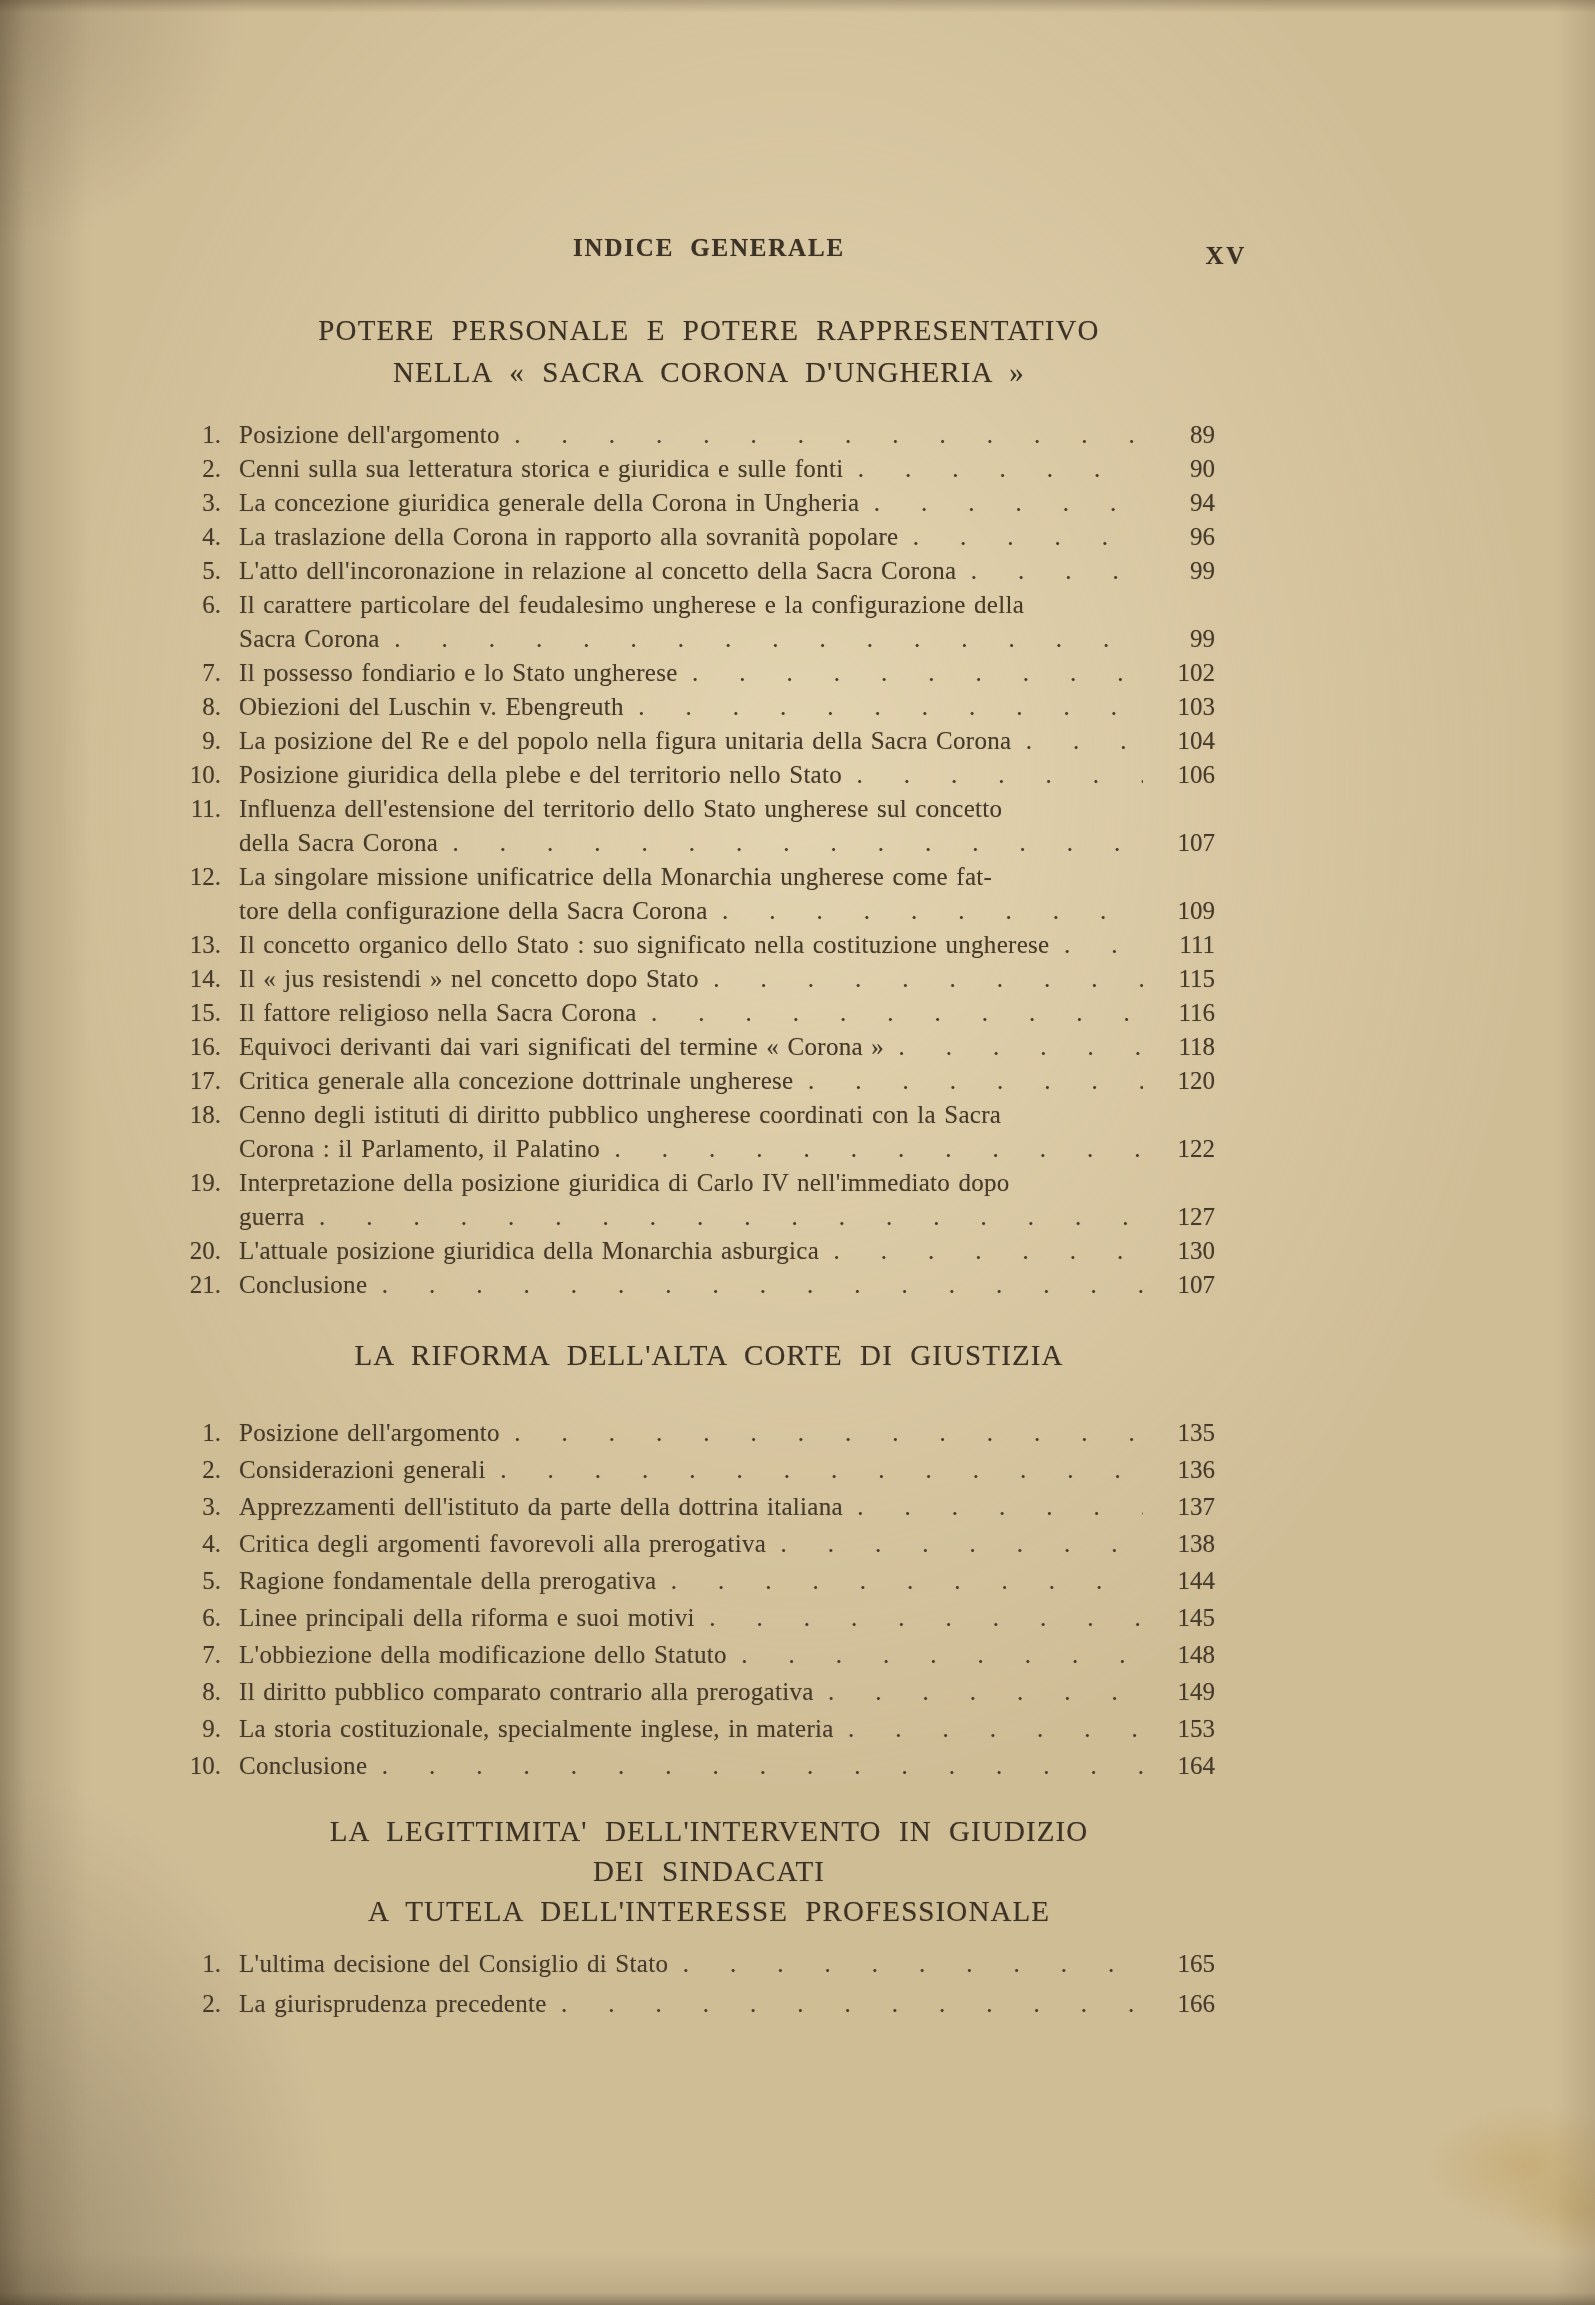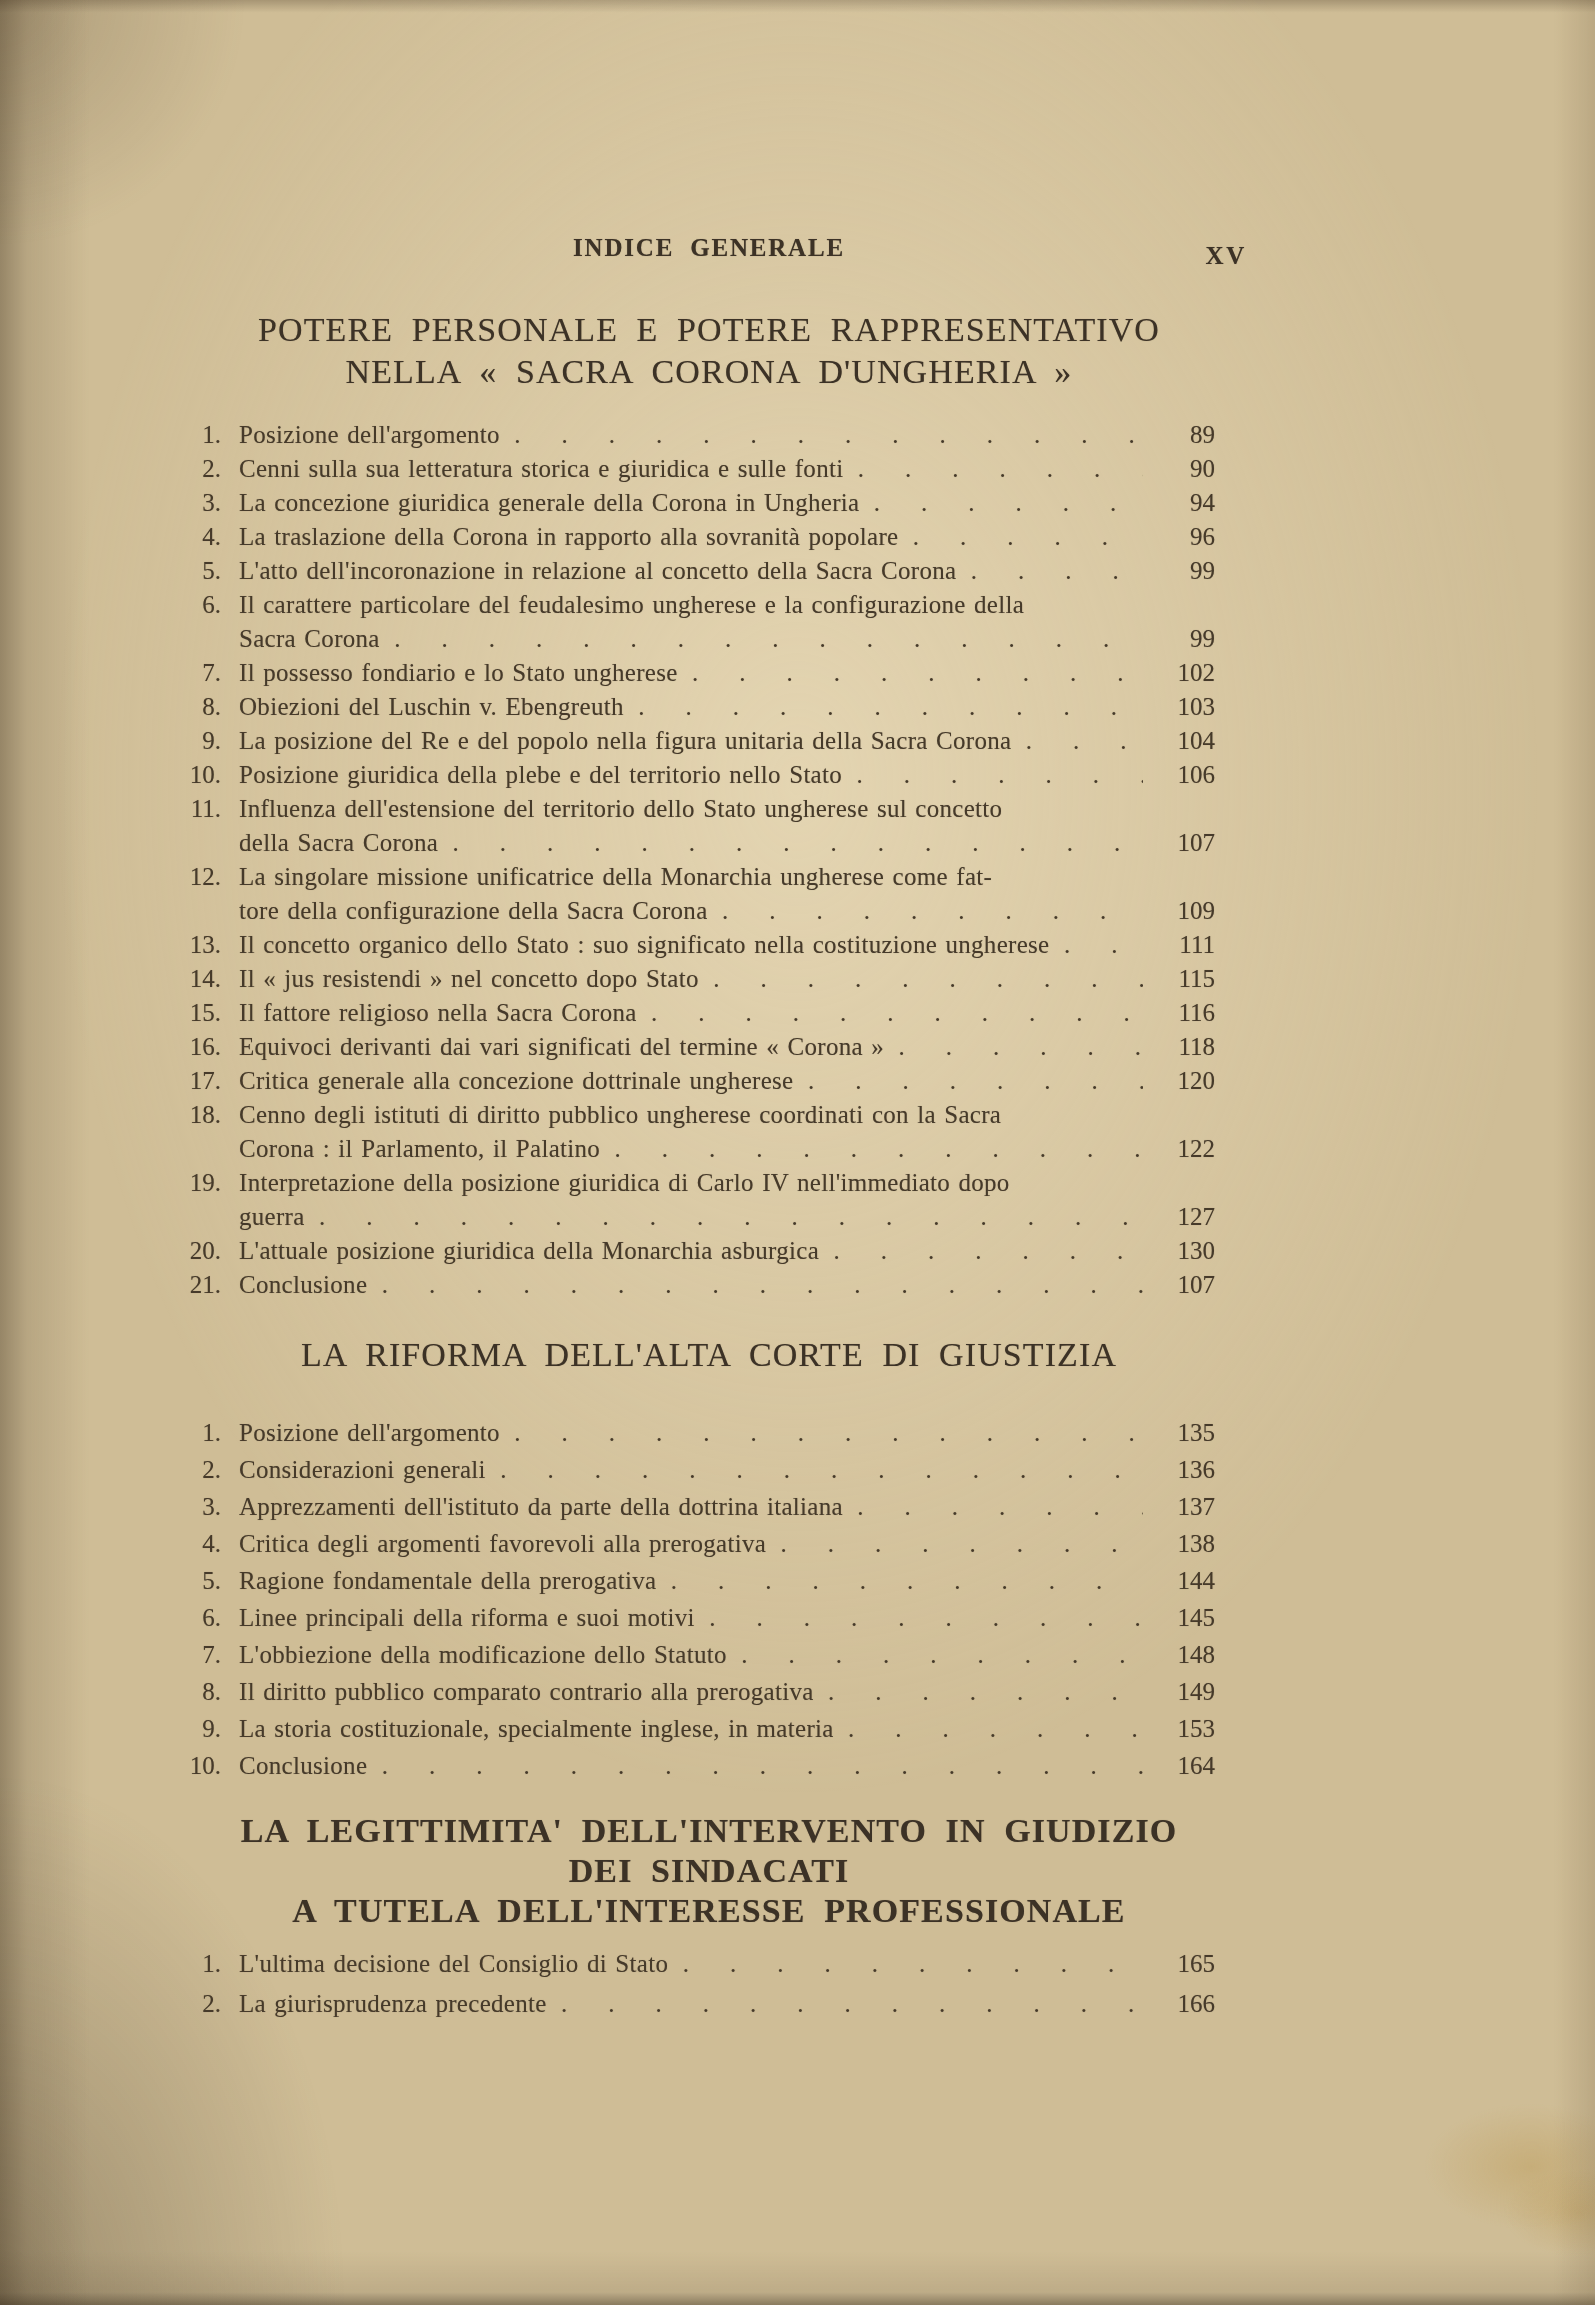--- a/index.html
+++ b/index.html
@@ -33,29 +33,29 @@
     text-shadow: 0 0 0.9px rgba(60,48,34,0.45);
   }
   .folio {
     position: absolute; right: 0; top: 8px;
     font-size: 25px; font-weight: 700; letter-spacing: 2.7px;
     color: var(--ink-dark, #3c3226);
     text-shadow: 0 0 0.9px rgba(60,48,34,0.45);
   }
   .section-title {
     margin: 0; text-align: center;
-    font-size: 34px; font-weight: 400;
+    font-size: 29px; font-weight: 400;
     letter-spacing: 1.1px; word-spacing: 9px;
     line-height: 42px;
     color: var(--ink-dark, #3c3226);
     text-shadow: 0 0 0.9px rgba(60,48,34,0.40);
   }
   .s0 .section-title { margin: 45px 0 25px; }
   .s1 .section-title { margin: 32px 0 38px; }
-  .s2 .section-title { margin: 27px 0 12.6px; line-height: 40px; font-weight: bold; }
+  .s2 .section-title { margin: 27px 0 12.6px; line-height: 40px; }
 
   .entry-line {
     display: flex; align-items: baseline;
     font-size: 25px; line-height: 34px;
     white-space: nowrap;
     text-shadow: 0 0 0.9px rgba(70,56,40,0.35);
   }
   .s1 .entry-line { line-height: 37px; }
   .s2 .entry-line { line-height: 40px; }
 

